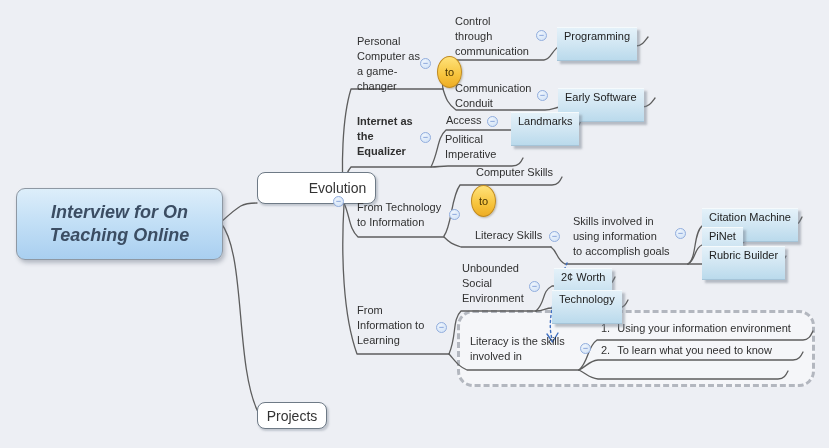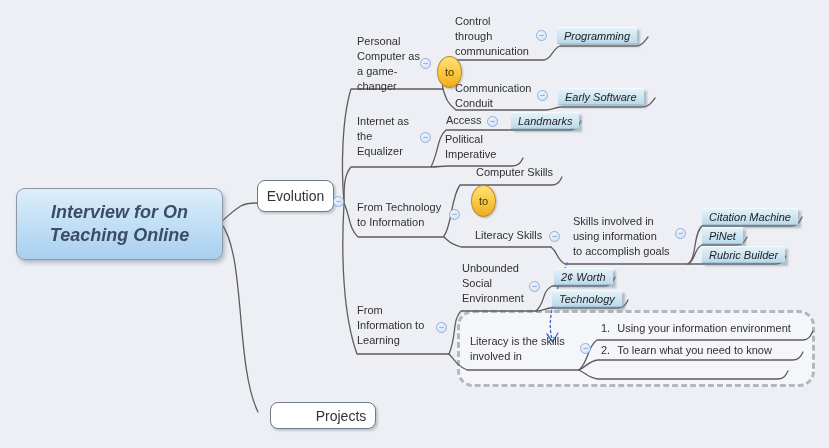--- a/index.html
+++ b/index.html
@@ -4,24 +4,24 @@
 <style>
   html,body{margin:0;padding:0;background:#edeff4;}
   #canvas{position:relative;width:829px;height:448px;background:#edeff4;
           font-family:"Liberation Sans",sans-serif;overflow:hidden;}
   #wires{position:absolute;left:0;top:0;z-index:2;}
   .topic{position:absolute;z-index:3;white-space:pre-line;font-size:11px;
          line-height:15px;color:#303030;cursor:default;}
   .item{white-space:nowrap;z-index:3;}
   .item .itxt{margin-left:7px;}
   .box{position:absolute;z-index:3;font-size:11px;line-height:14px;color:#222;
-       padding:1px 7px 0;border-top:1px solid rgba(255,255,255,.85);
+       padding:1px 7px 17px;border-top:1px solid rgba(255,255,255,.85);
        background:linear-gradient(180deg,#e4f1f9 0%,#cfe5f2 55%,#badaec 100%);
        border-bottom:1px solid #a5c4d8;
-       box-shadow:2.5px 2.5px 2px rgba(125,136,148,.5);font-style:italic;}
+       box-shadow:2.5px 2.5px 2px rgba(125,136,148,.5);}
   .node{position:absolute;z-index:3;background:#fff;border:1.4px solid #6e7a86;
         border-radius:8px;display:flex;align-items:center;justify-content:center;
         font-size:14px;color:#333;box-shadow:1.5px 2px 2px rgba(115,125,140,.35);}
   #root-node{position:absolute;z-index:3;left:16px;top:188px;width:205px;height:70px;
         background:linear-gradient(180deg,#ddeefa 0%,#c4e0f6 45%,#a9cff0 100%);
         border:1.5px solid #8e98a3;border-radius:9px;
         display:flex;align-items:center;justify-content:center;text-align:center;
         font-size:18px;font-weight:bold;color:#3b4d63;line-height:23px;
         white-space:pre-line;box-shadow:2px 3px 4px rgba(110,120,135,.45);font-style:italic;}
   .minus{position:absolute;z-index:4;width:11px;height:11px;box-sizing:border-box;
@@ -70,33 +70,33 @@
     <path d="M579,370 C589,361 587,347 597,340 L803,340 C809,340 811,335 813,331"></path>
     <path d="M579,370 C587,366 589,361 598,360 L793,360 C799,360 801,356 803,352"></path>
     <path d="M579,370 C587,374 589,378 598,379 L778,379 C784,379 786,375 788,371"></path>
     <path class="rel" d="M567,263 C557,288 546,317 552,339"></path>
     <path class="relhead" d="M547,334 L552.5,342 L558,333"></path>
   </svg>
 
   <div id="root-node">Interview for On
 Teaching Online</div>
 
-  <div class="node" style="left:257px;top:180px;width:75px;height:30px;">Evolution</div>
-  <div class="node" style="left:270px;top:402px;width:68px;height:25px;padding-left:36px;">Projects</div>
+  <div class="node" style="left:257px;top:172px;width:75px;height:30px;padding-left:42px;">Evolution</div>
+  <div class="node" style="left:257px;top:402px;width:68px;height:25px;">Projects</div>
 
   <div class="topic" style="left:357px;top:34px;">Personal
 Computer as
 a game-
 changer</div>
   <div class="topic" style="left:455px;top:14px;">Control
 through
 communication</div>
   <div class="topic" style="left:455px;top:81px;">Communication
 Conduit</div>
-  <div class="topic" style="left:357px;top:114px;">Internet as
+  <div class="topic" style="left:357px;top:114px;font-weight:bold;">Internet as
 the
 Equalizer</div>
   <div class="topic" style="left:446px;top:113px;">Access</div>
   <div class="topic" style="left:445px;top:132px;">Political
 Imperative</div>
   <div class="topic" style="left:357px;top:200px;">From Technology
 to Information</div>
   <div class="topic" style="left:476px;top:165px;">Computer Skills</div>
   <div class="topic" style="left:475px;top:228px;">Literacy Skills</div>
   <div class="topic" style="left:573px;top:214px;">Skills involved in

